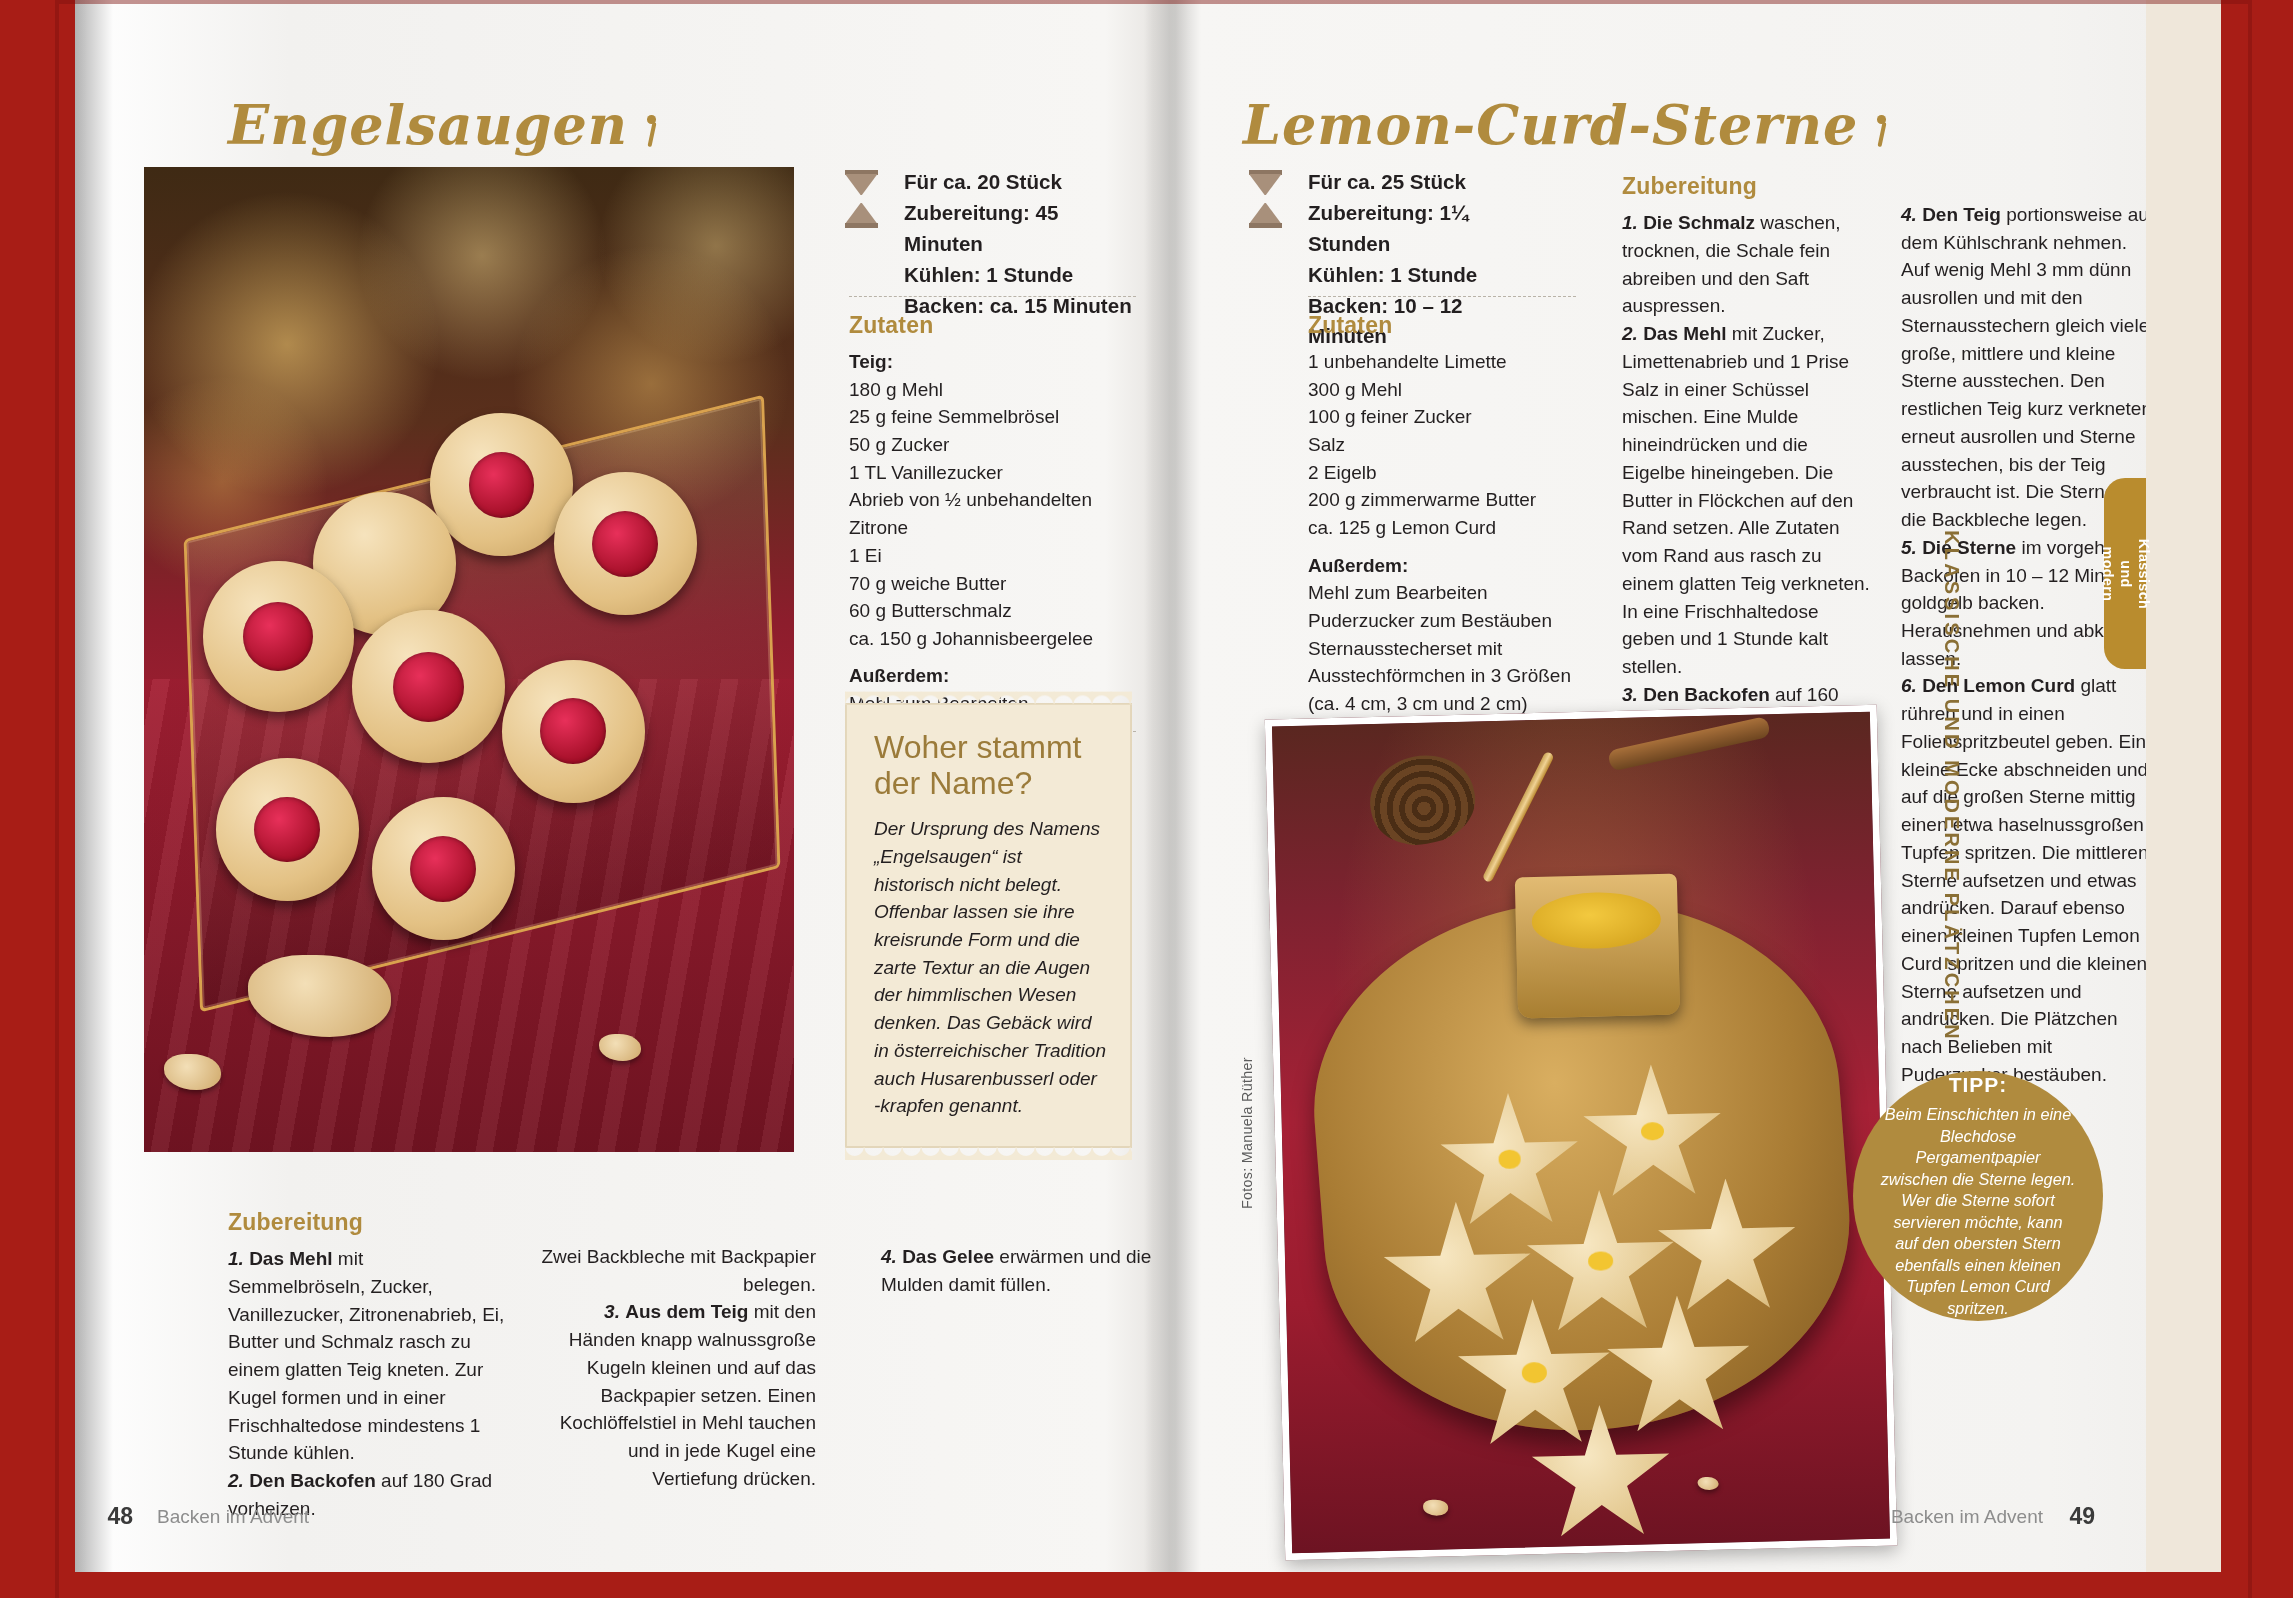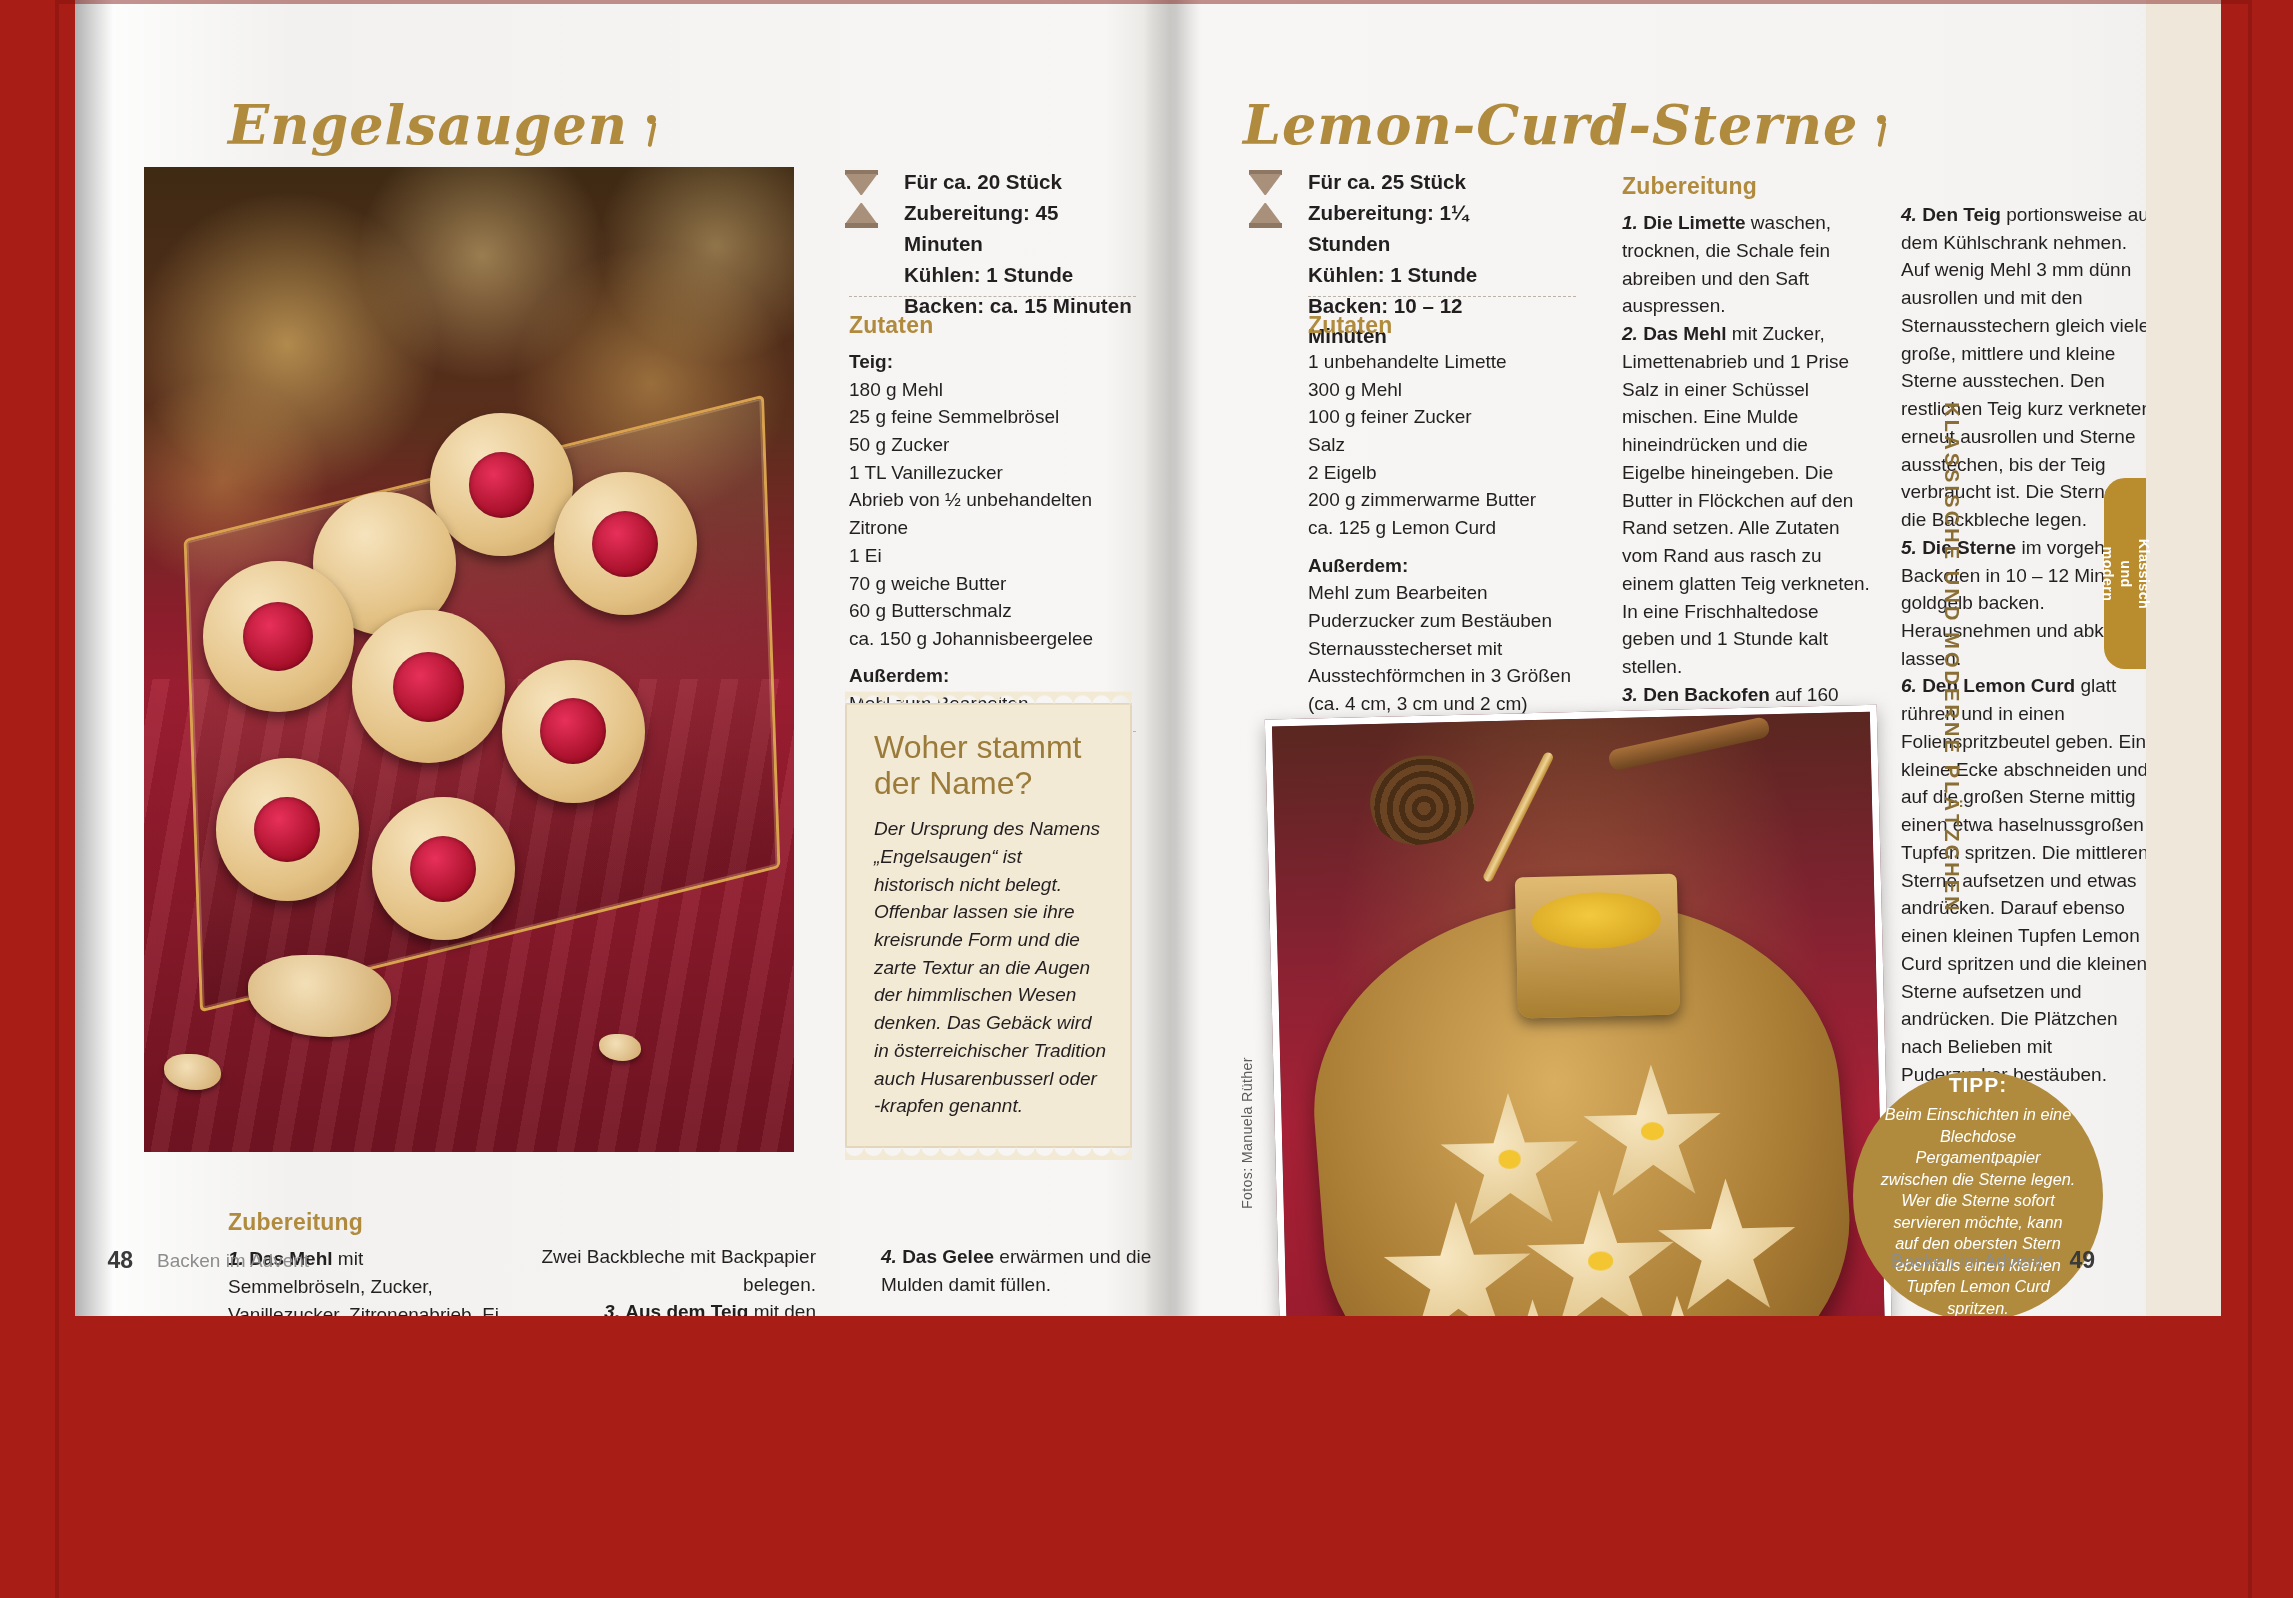--- a/index.html
+++ b/index.html
@@ -12,21 +12,21 @@
   }
   .book {
     position: absolute; left: 0; top: 0; width: 2293px; height: 1598px;
     background: #a81d16;
   }
   .book::after {
     content:""; position:absolute; left:55px; top:0px; width:2189px; height:1598px;
     border: 4.8px solid #7d120d; opacity:.45; pointer-events:none;
   }
   .spread {
-    position:absolute; left:75px; top:0; width:2146px; height:1316px;
+    position:absolute; left:75px; top:0; width:2146px; height:1572px;
     background: linear-gradient(90deg,#ffffff 0%, #f2f1ef 10%, #f7f6f4 48%, #e9e7e4 50.2%, #f7f6f4 52%, #f4f3f1 92%, #efeeec 100%);
     overflow:hidden;
   }
   .page-shadow-left {
     position:absolute; left:0; top:0; width:38px; height:100%;
     background: linear-gradient(90deg, rgba(0,0,0,.30), rgba(0,0,0,0));
   }
   .gutter {
     position:absolute; left:1069px; top:0; width:57px; height:100%;
     background: linear-gradient(90deg, rgba(0,0,0,0), rgba(0,0,0,.16) 45%, rgba(0,0,0,.16) 55%, rgba(0,0,0,0));
@@ -340,21 +340,21 @@
       <div class="bold" style="margin-top:9.6px;">Außerdem:</div>
       <div class="ing">Mehl zum Bearbeiten
 Puderzucker zum Bestäuben
 Sternausstecherset mit Ausstechförmchen in 3 Größen
 (ca. 4 cm, 3 cm und 2 cm)</div>
       <div class="rule" style="margin-top:13.4px;"></div>
     </div>
 
     <div class="col" style="left:1547px; top:170px; width:253px;">
       <div class="sub-h">Zubereitung</div>
-      <p><span class="ital">1.</span> <span class="bold">Die Limette</span><span> waschen, trocknen, die Schale fein abreiben und den Saft auspressen.</span></p>
+      <p><span class="ital">1.</span> <span class="bold">Die Schmalz</span><span> waschen, trocknen, die Schale fein abreiben und den Saft auspressen.</span></p>
       <p><span class="ital">2.</span> <span class="bold">Das Mehl</span><span> mit Zucker, Limettenabrieb und 1 Prise Salz in einer Schüssel mischen. Eine Mulde hineindrücken und die Eigelbe hineingeben. Die Butter in Flöckchen auf den Rand setzen. Alle Zutaten vom Rand aus rasch zu einem glatten Teig verkneten. In eine Frischhaltedose geben und 1 Stunde kalt stellen.</span></p>
       <p><span class="ital">3.</span> <span class="bold">Den Backofen</span><span> auf 160 Grad (Umluft) vorheizen. Zwei Backbleche mit Backpapier auslegen.</span></p>
     </div>
 
     <div class="col" style="left:1826px; top:201px; width:258px;">
       <p><span class="ital">4.</span> <span class="bold">Den Teig</span><span> portionsweise aus dem Kühlschrank nehmen. Auf wenig Mehl 3 mm dünn ausrollen und mit den Sternausstechern gleich viele große, mittlere und kleine Sterne ausstechen. Den restlichen Teig kurz verkneten, erneut ausrollen und Sterne ausstechen, bis der Teig verbraucht ist. Die Sterne auf die Backbleche legen.</span></p>
       <p><span class="ital">5.</span> <span class="bold">Die Sterne</span><span> im vorgeheizten Backofen in 10 – 12 Minuten goldgelb backen. Herausnehmen und abkühlen lassen.</span></p>
       <p><span class="ital">6.</span> <span class="bold">Den Lemon Curd</span><span> glatt rühren und in einen Folienspritzbeutel geben. Eine kleine Ecke abschneiden und auf die großen Sterne mittig einen etwa haselnussgroßen Tupfen spritzen. Die mittleren Sterne aufsetzen und etwas andrücken. Darauf ebenso einen kleinen Tupfen Lemon Curd spritzen und die kleinen Sterne aufsetzen und andrücken. Die Plätzchen nach Belieben mit Puderzucker bestäuben.</span></p>
     </div>
 

